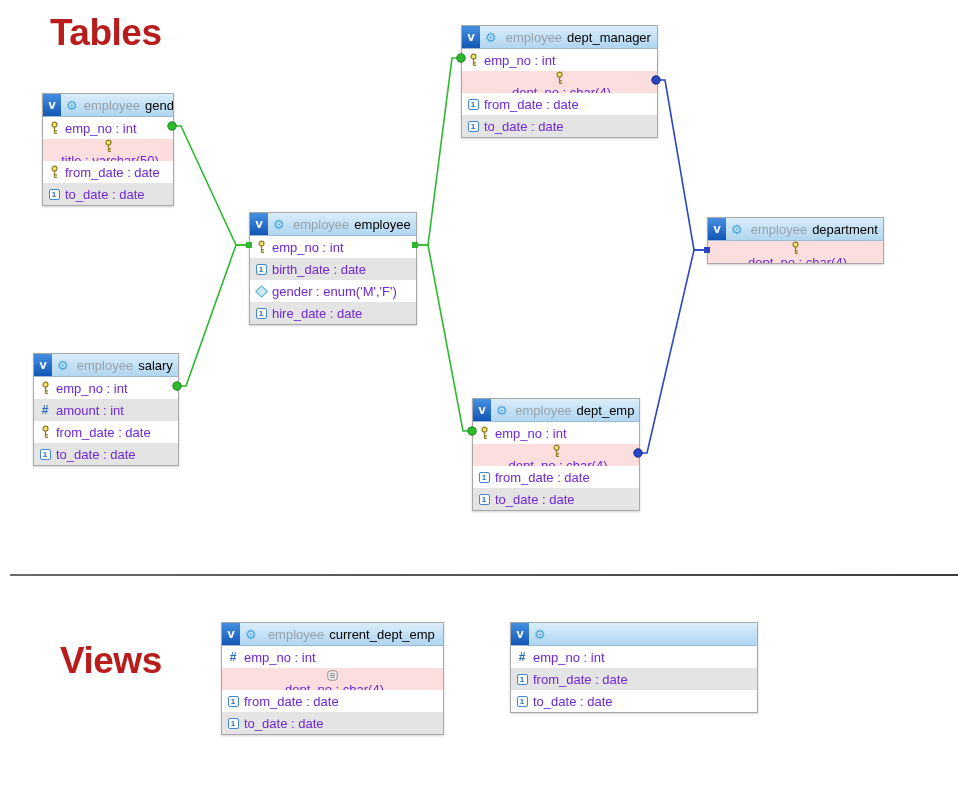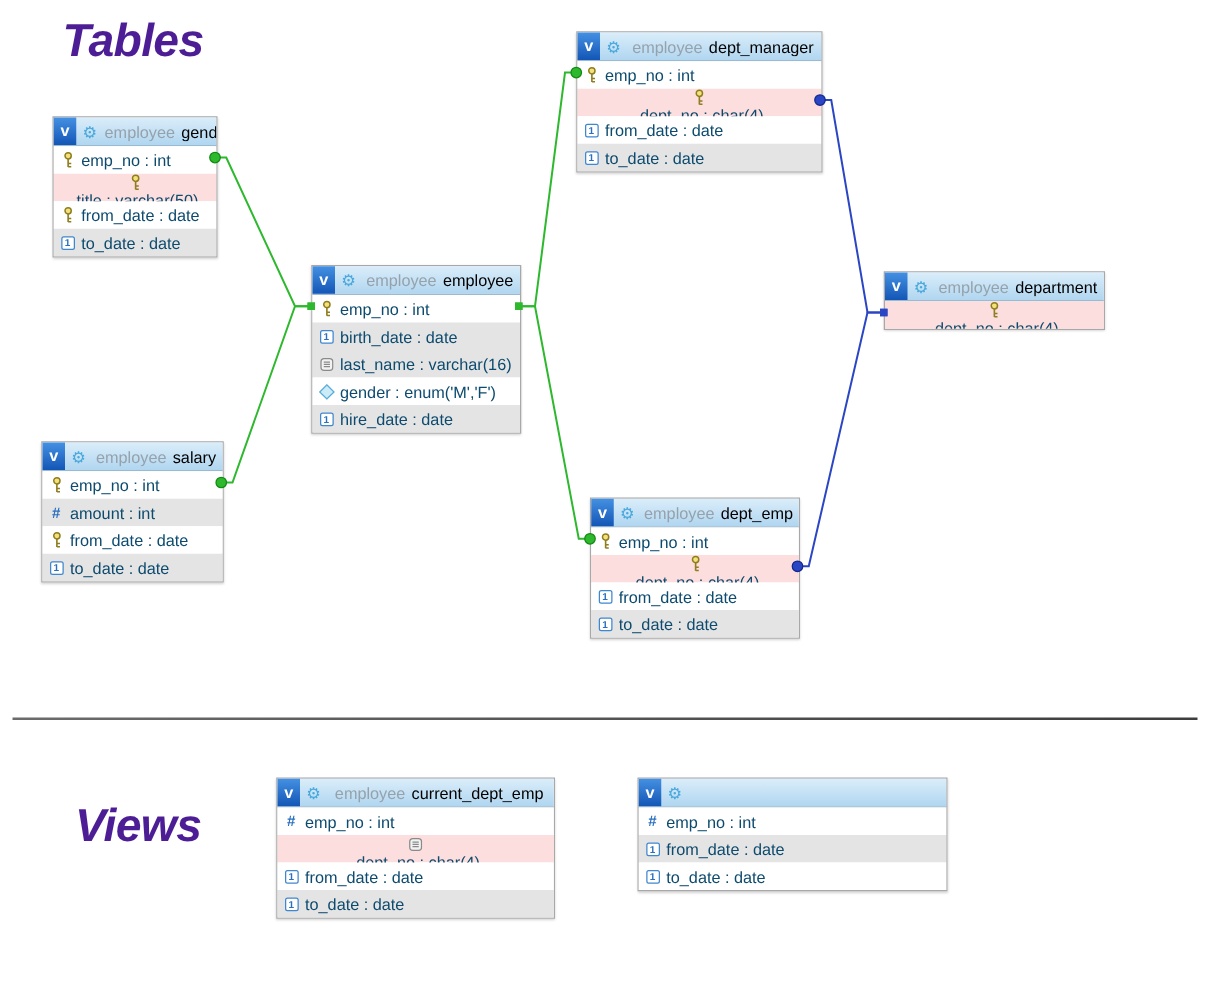--- a/index.html
+++ b/index.html
@@ -1,22 +1,22 @@
 <!DOCTYPE html>
 <html><head>
 <meta charset="utf-8">
 <style>
   html,body{margin:0;padding:0;}
   body{
     width:965px;height:791px;position:relative;background:#ffffff;
     font-family:"Liberation Sans",sans-serif;overflow:hidden;
   }
   .heading{
-    position:absolute;font-size:37px;font-weight:bold;color:#4c1d95;
-    letter-spacing:-0.5px;z-index:1;font-style:italic;
+    position:absolute;font-size:37px;font-weight:bold;color:#b91c1c;
+    letter-spacing:-0.5px;z-index:1;
   }
   #heading-tables{left:50px;top:12px;}
   #heading-views{left:60px;top:640px;}
   .divider{
     position:absolute;left:10px;top:574px;width:948px;height:2px;
     background:linear-gradient(to right,#6b6b6b,#3d3d3d);z-index:1;
   }
   .node{
     position:absolute;background:#ffffff;border:1px solid #a8a8a8;
     box-shadow:0 1px 2px rgba(0,0,0,0.18);font-size:13px;z-index:2;
@@ -38,21 +38,21 @@
   .row{
     height:22px;display:flex;align-items:center;padding-left:4px;
     background:#ffffff;box-sizing:border-box;white-space:nowrap;overflow:hidden;
   }
   .row.even{background:#e4e4e4;}
   .row.pink{background:#fbdedd;flex-direction:column;}
   .colicon{
     width:14px;flex:0 0 14px;display:inline-flex;justify-content:center;
     align-items:center;margin-right:4px;
   }
-  .lbl{color:#0c4a6e;}
+  .lbl{color:#6d28d9;}
   .dicon{
     display:inline-block;width:9px;height:9px;border:1px solid #3f87cf;border-radius:2px;
     background:#fff;color:#2a6fc0;font-size:8px;line-height:9px;font-weight:bold;text-align:center;
   }
   .hashicon{color:#2a6fc0;font-weight:bold;font-size:12px;line-height:12px;}
   .diamond{
     display:inline-block;width:7px;height:7px;background:#cdeaf8;
     border:1px solid #57aed6;transform:rotate(45deg);
   }
   #wires{position:absolute;left:0;top:0;z-index:5;pointer-events:none;}
@@ -139,188 +139,179 @@
           </svg>
         </span>
         <span class="lbl">emp_no : int</span>
       </div>
       <div class="row even">
         <span class="colicon">
           <span class="dicon">1</span>
         </span>
         <span class="lbl">birth_date : date</span>
       </div>
-      <div class="row even">
+      <div class="row">
+        <span class="colicon">
+          <span class="diamond"></span>
+        </span>
+        <span class="lbl">gender : enum('M','F')</span>
+      </div>
+      <div class="row even">
+        <span class="colicon">
+          <span class="dicon">1</span>
+        </span>
+        <span class="lbl">hire_date : date</span>
+      </div>
+    </div>
+    <div class="node" style="left: 33px; top: 353px; width: 144px;">
+      <div class="node-header">
+        <span class="badge">v</span>
+        <span class="gear">⚙</span>
+        <span class="htext"><span class="schema">employee</span><span class="tname">salary</span></span>
+      </div>
+      <div class="row">
+        <span class="colicon">
+          <svg width="11" height="14" viewBox="0 0 11 14">
+            <circle cx="5.5" cy="3.6" r="2.5" fill="#f3e27a" stroke="#8f7d1f" stroke-width="1.2"></circle>
+            <path d="M5.5 6.2 V12.6 M5.5 9.8 H8 M5.5 12.4 H8" stroke="#8f7d1f" stroke-width="1.3" fill="none"></path>
+          </svg>
+        </span>
+        <span class="lbl">emp_no : int</span>
+      </div>
+      <div class="row even">
+        <span class="colicon">
+          <span class="hashicon">#</span>
+        </span>
+        <span class="lbl">amount : int</span>
+      </div>
+      <div class="row">
+        <span class="colicon">
+          <svg width="11" height="14" viewBox="0 0 11 14">
+            <circle cx="5.5" cy="3.6" r="2.5" fill="#f3e27a" stroke="#8f7d1f" stroke-width="1.2"></circle>
+            <path d="M5.5 6.2 V12.6 M5.5 9.8 H8 M5.5 12.4 H8" stroke="#8f7d1f" stroke-width="1.3" fill="none"></path>
+          </svg>
+        </span>
+        <span class="lbl">from_date : date</span>
+      </div>
+      <div class="row even">
+        <span class="colicon">
+          <span class="dicon">1</span>
+        </span>
+        <span class="lbl">to_date : date</span>
+      </div>
+    </div>
+    <div class="node" style="left: 461px; top: 25px; width: 195px;">
+      <div class="node-header">
+        <span class="badge">v</span>
+        <span class="gear">⚙</span>
+        <span class="htext"><span class="schema">employee</span><span class="tname">dept_manager</span></span>
+      </div>
+      <div class="row">
+        <span class="colicon">
+          <svg width="11" height="14" viewBox="0 0 11 14">
+            <circle cx="5.5" cy="3.6" r="2.5" fill="#f3e27a" stroke="#8f7d1f" stroke-width="1.2"></circle>
+            <path d="M5.5 6.2 V12.6 M5.5 9.8 H8 M5.5 12.4 H8" stroke="#8f7d1f" stroke-width="1.3" fill="none"></path>
+          </svg>
+        </span>
+        <span class="lbl">emp_no : int</span>
+      </div>
+      <div class="row pink">
+        <span class="colicon">
+          <svg width="11" height="14" viewBox="0 0 11 14">
+            <circle cx="5.5" cy="3.6" r="2.5" fill="#f3e27a" stroke="#8f7d1f" stroke-width="1.2"></circle>
+            <path d="M5.5 6.2 V12.6 M5.5 9.8 H8 M5.5 12.4 H8" stroke="#8f7d1f" stroke-width="1.3" fill="none"></path>
+          </svg>
+        </span>
+        <span class="lbl">dept_no : char(4)</span>
+      </div>
+      <div class="row">
+        <span class="colicon">
+          <span class="dicon">1</span>
+        </span>
+        <span class="lbl">from_date : date</span>
+      </div>
+      <div class="row even">
+        <span class="colicon">
+          <span class="dicon">1</span>
+        </span>
+        <span class="lbl">to_date : date</span>
+      </div>
+    </div>
+    <div class="node" style="left: 472px; top: 398px; width: 166px;">
+      <div class="node-header">
+        <span class="badge">v</span>
+        <span class="gear">⚙</span>
+        <span class="htext"><span class="schema">employee</span><span class="tname">dept_emp</span></span>
+      </div>
+      <div class="row">
+        <span class="colicon">
+          <svg width="11" height="14" viewBox="0 0 11 14">
+            <circle cx="5.5" cy="3.6" r="2.5" fill="#f3e27a" stroke="#8f7d1f" stroke-width="1.2"></circle>
+            <path d="M5.5 6.2 V12.6 M5.5 9.8 H8 M5.5 12.4 H8" stroke="#8f7d1f" stroke-width="1.3" fill="none"></path>
+          </svg>
+        </span>
+        <span class="lbl">emp_no : int</span>
+      </div>
+      <div class="row pink">
+        <span class="colicon">
+          <svg width="11" height="14" viewBox="0 0 11 14">
+            <circle cx="5.5" cy="3.6" r="2.5" fill="#f3e27a" stroke="#8f7d1f" stroke-width="1.2"></circle>
+            <path d="M5.5 6.2 V12.6 M5.5 9.8 H8 M5.5 12.4 H8" stroke="#8f7d1f" stroke-width="1.3" fill="none"></path>
+          </svg>
+        </span>
+        <span class="lbl">dept_no : char(4)</span>
+      </div>
+      <div class="row">
+        <span class="colicon">
+          <span class="dicon">1</span>
+        </span>
+        <span class="lbl">from_date : date</span>
+      </div>
+      <div class="row even">
+        <span class="colicon">
+          <span class="dicon">1</span>
+        </span>
+        <span class="lbl">to_date : date</span>
+      </div>
+    </div>
+    <div class="node" style="left: 707px; top: 217px; width: 175px;">
+      <div class="node-header">
+        <span class="badge">v</span>
+        <span class="gear">⚙</span>
+        <span class="htext"><span class="schema">employee</span><span class="tname">department</span></span>
+      </div>
+      <div class="row pink">
+        <span class="colicon">
+          <svg width="11" height="14" viewBox="0 0 11 14">
+            <circle cx="5.5" cy="3.6" r="2.5" fill="#f3e27a" stroke="#8f7d1f" stroke-width="1.2"></circle>
+            <path d="M5.5 6.2 V12.6 M5.5 9.8 H8 M5.5 12.4 H8" stroke="#8f7d1f" stroke-width="1.3" fill="none"></path>
+          </svg>
+        </span>
+        <span class="lbl">dept_no : char(4)</span>
+      </div>
+    </div>
+    <div class="node" style="left: 221px; top: 622px; width: 221px;">
+      <div class="node-header">
+        <span class="badge">v</span>
+        <span class="gear">⚙</span>
+        <span class="htext"><span class="schema">employee</span><span class="tname">current_dept_emp</span></span>
+      </div>
+      <div class="row">
+        <span class="colicon">
+          <span class="hashicon">#</span>
+        </span>
+        <span class="lbl">emp_no : int</span>
+      </div>
+      <div class="row pink">
         <span class="colicon">
           <svg width="11" height="11" viewBox="0 0 11 11">
             <rect x="0.8" y="0.8" width="9.4" height="9.4" rx="2.5" fill="#f2f2f2" stroke="#8a8a8a"></rect>
             <path d="M3 3.7 H8 M3 5.5 H8 M3 7.3 H8" stroke="#8a8a8a" stroke-width="1"></path>
           </svg>
         </span>
-        <span class="lbl">last_name : varchar(16)</span>
-      </div>
-      <div class="row">
-        <span class="colicon">
-          <span class="diamond"></span>
-        </span>
-        <span class="lbl">gender : enum('M','F')</span>
-      </div>
-      <div class="row even">
-        <span class="colicon">
-          <span class="dicon">1</span>
-        </span>
-        <span class="lbl">hire_date : date</span>
-      </div>
-    </div>
-    <div class="node" style="left: 33px; top: 353px; width: 144px;">
-      <div class="node-header">
-        <span class="badge">v</span>
-        <span class="gear">⚙</span>
-        <span class="htext"><span class="schema">employee</span><span class="tname">salary</span></span>
-      </div>
-      <div class="row">
-        <span class="colicon">
-          <svg width="11" height="14" viewBox="0 0 11 14">
-            <circle cx="5.5" cy="3.6" r="2.5" fill="#f3e27a" stroke="#8f7d1f" stroke-width="1.2"></circle>
-            <path d="M5.5 6.2 V12.6 M5.5 9.8 H8 M5.5 12.4 H8" stroke="#8f7d1f" stroke-width="1.3" fill="none"></path>
-          </svg>
-        </span>
-        <span class="lbl">emp_no : int</span>
-      </div>
-      <div class="row even">
-        <span class="colicon">
-          <span class="hashicon">#</span>
-        </span>
-        <span class="lbl">amount : int</span>
-      </div>
-      <div class="row">
-        <span class="colicon">
-          <svg width="11" height="14" viewBox="0 0 11 14">
-            <circle cx="5.5" cy="3.6" r="2.5" fill="#f3e27a" stroke="#8f7d1f" stroke-width="1.2"></circle>
-            <path d="M5.5 6.2 V12.6 M5.5 9.8 H8 M5.5 12.4 H8" stroke="#8f7d1f" stroke-width="1.3" fill="none"></path>
-          </svg>
-        </span>
-        <span class="lbl">from_date : date</span>
-      </div>
-      <div class="row even">
-        <span class="colicon">
-          <span class="dicon">1</span>
-        </span>
-        <span class="lbl">to_date : date</span>
-      </div>
-    </div>
-    <div class="node" style="left: 461px; top: 25px; width: 195px;">
-      <div class="node-header">
-        <span class="badge">v</span>
-        <span class="gear">⚙</span>
-        <span class="htext"><span class="schema">employee</span><span class="tname">dept_manager</span></span>
-      </div>
-      <div class="row">
-        <span class="colicon">
-          <svg width="11" height="14" viewBox="0 0 11 14">
-            <circle cx="5.5" cy="3.6" r="2.5" fill="#f3e27a" stroke="#8f7d1f" stroke-width="1.2"></circle>
-            <path d="M5.5 6.2 V12.6 M5.5 9.8 H8 M5.5 12.4 H8" stroke="#8f7d1f" stroke-width="1.3" fill="none"></path>
-          </svg>
-        </span>
-        <span class="lbl">emp_no : int</span>
-      </div>
-      <div class="row pink">
-        <span class="colicon">
-          <svg width="11" height="14" viewBox="0 0 11 14">
-            <circle cx="5.5" cy="3.6" r="2.5" fill="#f3e27a" stroke="#8f7d1f" stroke-width="1.2"></circle>
-            <path d="M5.5 6.2 V12.6 M5.5 9.8 H8 M5.5 12.4 H8" stroke="#8f7d1f" stroke-width="1.3" fill="none"></path>
-          </svg>
-        </span>
-        <span class="lbl">dept_no : char(4)</span>
-      </div>
-      <div class="row">
-        <span class="colicon">
-          <span class="dicon">1</span>
-        </span>
-        <span class="lbl">from_date : date</span>
-      </div>
-      <div class="row even">
-        <span class="colicon">
-          <span class="dicon">1</span>
-        </span>
-        <span class="lbl">to_date : date</span>
-      </div>
-    </div>
-    <div class="node" style="left: 472px; top: 398px; width: 166px;">
-      <div class="node-header">
-        <span class="badge">v</span>
-        <span class="gear">⚙</span>
-        <span class="htext"><span class="schema">employee</span><span class="tname">dept_emp</span></span>
-      </div>
-      <div class="row">
-        <span class="colicon">
-          <svg width="11" height="14" viewBox="0 0 11 14">
-            <circle cx="5.5" cy="3.6" r="2.5" fill="#f3e27a" stroke="#8f7d1f" stroke-width="1.2"></circle>
-            <path d="M5.5 6.2 V12.6 M5.5 9.8 H8 M5.5 12.4 H8" stroke="#8f7d1f" stroke-width="1.3" fill="none"></path>
-          </svg>
-        </span>
-        <span class="lbl">emp_no : int</span>
-      </div>
-      <div class="row pink">
-        <span class="colicon">
-          <svg width="11" height="14" viewBox="0 0 11 14">
-            <circle cx="5.5" cy="3.6" r="2.5" fill="#f3e27a" stroke="#8f7d1f" stroke-width="1.2"></circle>
-            <path d="M5.5 6.2 V12.6 M5.5 9.8 H8 M5.5 12.4 H8" stroke="#8f7d1f" stroke-width="1.3" fill="none"></path>
-          </svg>
-        </span>
-        <span class="lbl">dept_no : char(4)</span>
-      </div>
-      <div class="row">
-        <span class="colicon">
-          <span class="dicon">1</span>
-        </span>
-        <span class="lbl">from_date : date</span>
-      </div>
-      <div class="row even">
-        <span class="colicon">
-          <span class="dicon">1</span>
-        </span>
-        <span class="lbl">to_date : date</span>
-      </div>
-    </div>
-    <div class="node" style="left: 707px; top: 217px; width: 175px;">
-      <div class="node-header">
-        <span class="badge">v</span>
-        <span class="gear">⚙</span>
-        <span class="htext"><span class="schema">employee</span><span class="tname">department</span></span>
-      </div>
-      <div class="row pink">
-        <span class="colicon">
-          <svg width="11" height="14" viewBox="0 0 11 14">
-            <circle cx="5.5" cy="3.6" r="2.5" fill="#f3e27a" stroke="#8f7d1f" stroke-width="1.2"></circle>
-            <path d="M5.5 6.2 V12.6 M5.5 9.8 H8 M5.5 12.4 H8" stroke="#8f7d1f" stroke-width="1.3" fill="none"></path>
-          </svg>
-        </span>
-        <span class="lbl">dept_no : char(4)</span>
-      </div>
-    </div>
-    <div class="node" style="left: 221px; top: 622px; width: 221px;">
-      <div class="node-header">
-        <span class="badge">v</span>
-        <span class="gear">⚙</span>
-        <span class="htext"><span class="schema">employee</span><span class="tname">current_dept_emp</span></span>
-      </div>
-      <div class="row">
-        <span class="colicon">
-          <span class="hashicon">#</span>
-        </span>
-        <span class="lbl">emp_no : int</span>
-      </div>
-      <div class="row pink">
-        <span class="colicon">
-          <svg width="11" height="11" viewBox="0 0 11 11">
-            <rect x="0.8" y="0.8" width="9.4" height="9.4" rx="2.5" fill="#f2f2f2" stroke="#8a8a8a"></rect>
-            <path d="M3 3.7 H8 M3 5.5 H8 M3 7.3 H8" stroke="#8a8a8a" stroke-width="1"></path>
-          </svg>
-        </span>
         <span class="lbl">dept_no : char(4)</span>
       </div>
       <div class="row">
         <span class="colicon">
           <span class="dicon">1</span>
         </span>
         <span class="lbl">from_date : date</span>
       </div>
       <div class="row even">
         <span class="colicon">

